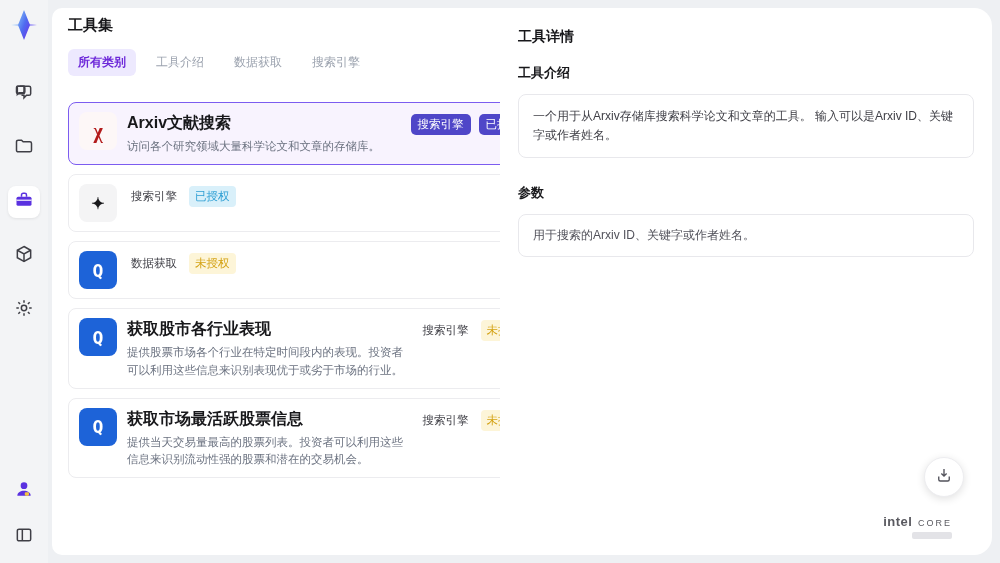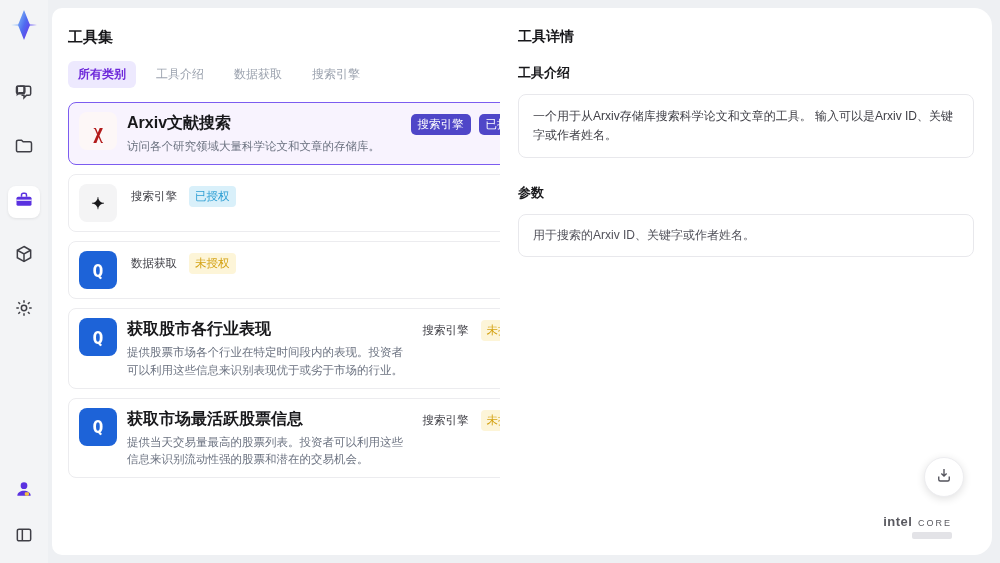--- a/index.html
+++ b/index.html
@@ -13,23 +13,23 @@
   .rail-nav { display:flex; flex-direction:column; gap:22px; align-items:center; margin-top:8px; }
   .rail-btn { width:32px; height:32px; display:flex; align-items:center; justify-content:center;
               border-radius:8px; cursor:pointer; }
   .rail-btn svg { width:20px; height:20px; }
   .rail-btn.active { background:#ffffff; box-shadow:0 1px 3px rgba(0,0,0,.08); }
   .rail-spacer { flex:1; }
   .rail-bottom { display:flex; flex-direction:column; gap:14px; align-items:center; }
 
   
   .tools-panel { position:absolute; left:52px; top:8px; bottom:8px; width:508px;
-                 background:#ffffff; border-radius:10px; padding:14px 22px 0 16px; overflow:hidden; }
+                 background:#ffffff; border-radius:10px; padding:2px 22px 0 16px; overflow:hidden; }
   .tools-title { font-size:15px; font-weight:bold; color:#18181b; margin:6px 0 14px; }
-  .tabs { display:flex; gap:10px; margin-bottom:14px; }
+  .tabs { display:flex; gap:10px; margin-bottom:26px; }
   .tab { font-size:12px; color:#9ca3af; padding:5px 10px; border-radius:6px; cursor:pointer; white-space:nowrap; }
   .tab.active { background:#ede9fe; color:#6d28d9; font-weight:bold; }
 
   .tool-list { display:flex; flex-direction:column; gap:9px; }
   .tool-card { display:flex; align-items:flex-start; gap:10px; padding:9px 10px;
                border:1px solid #ececef; border-radius:8px; background:#fff; cursor:pointer; }
   .tool-card.selected { border:1px solid #7c5cf0; background:#f8f3fe; }
   .tool-icon { width:38px; height:38px; border-radius:8px; flex:0 0 38px;
                display:flex; align-items:center; justify-content:center;
                font-size:20px; font-weight:bold; }

